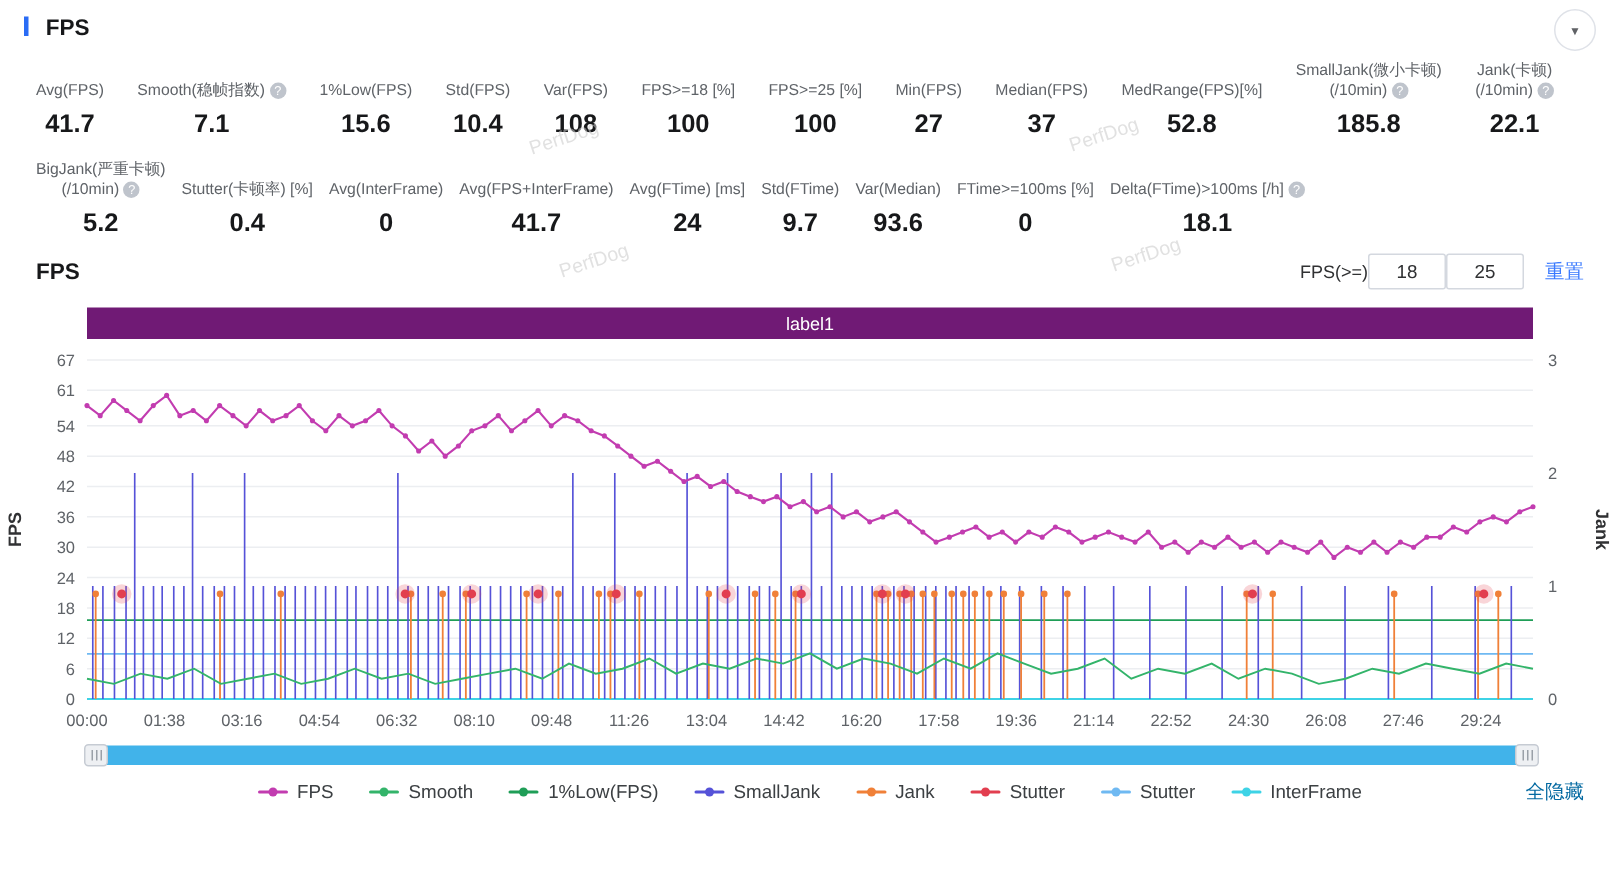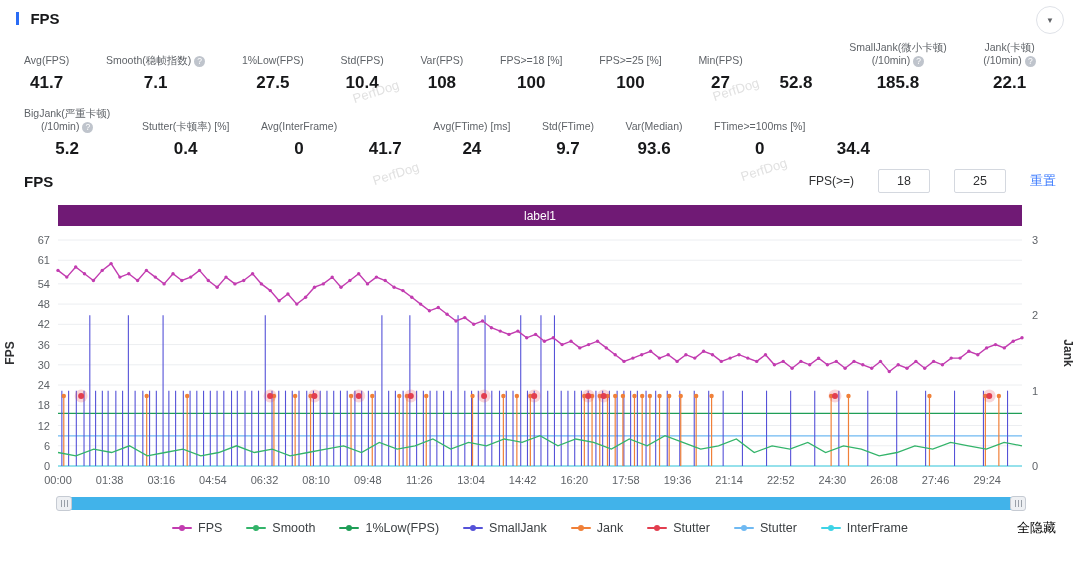--- a/index.html
+++ b/index.html
@@ -20,23 +20,23 @@
   .metric-row{display:flex;justify-content:space-between;align-items:flex-end;}
   .row1{width:1012px;margin-bottom:13px;}
   .row2{width:846px;}
   .metric{text-align:center;}
   .metric-label{font-size:10.5px;color:#5f6368;line-height:13px;display:flex;flex-direction:column;justify-content:flex-end;align-items:center;min-height:27px;white-space:nowrap;}
   .metric-value{font-size:17px;font-weight:bold;color:#17181a;margin-top:6px;}
   .help{display:inline-block;width:11px;height:11px;border-radius:50%;background:#bfc4cc;color:#fff;font-size:8.5px;line-height:11px;text-align:center;margin-left:3px;cursor:pointer;}
   
   .section-header{display:flex;justify-content:space-between;align-items:center;margin:10px 24px 0 24px;}
   .section-title{font-size:15px;font-weight:bold;color:#17181a;}
-  .threshold{display:flex;align-items:center;gap:24px;font-size:12px;color:#303133;}
+  .threshold{display:flex;align-items:center;gap:0;font-size:12px;color:#303133;}
   .threshold input{width:46px;height:20px;border:1px solid #d4d8df;border-radius:2px;text-align:center;font-size:12.5px;color:#303133;font-family:inherit;outline:none;}
-  .reset-link{color:#3a7afe;font-size:13px;text-decoration:none;margin-left:0;cursor:pointer;text-align:right;}
+  .reset-link{color:#3a7afe;font-size:13px;text-decoration:none;margin-left:14px;cursor:pointer;text-align:right;}
   
   .banner{margin:12px 0 2px 58px;width:964px;height:21px;background:#e25b69;color:#fff;font-size:12px;
     display:flex;align-items:center;justify-content:center;}
   
   #fps-chart{display:block;}
   .tick{font-size:11px;fill:#5f6368;}
   .axis-title{font-size:12px;font-weight:bold;fill:#303133;}
   
   .scrollbar{position:relative;margin:1px 0 0 58px;width:966px;height:13px;}
   .scroll-track{position:absolute;left:0;top:0;right:0;bottom:0;background:#41b3ea;border-radius:7px;cursor:pointer;}
@@ -77,21 +77,21 @@
       <div class="metric">
         <div class="metric-label">
           <div>Smooth(稳帧指数)<span class="help">?</span></div>
         </div>
         <div class="metric-value">7.1</div>
       </div>
       <div class="metric">
         <div class="metric-label">
           <div>1%Low(FPS)</div>
         </div>
-        <div class="metric-value">27.5</div>
+        <div class="metric-value">15.6</div>
       </div>
       <div class="metric">
         <div class="metric-label">
           <div>Std(FPS)</div>
         </div>
         <div class="metric-value">10.4</div>
       </div>
       <div class="metric">
         <div class="metric-label">
           <div>Var(FPS)</div>
@@ -110,20 +110,29 @@
         </div>
         <div class="metric-value">100</div>
       </div>
       <div class="metric">
         <div class="metric-label">
           <div>Min(FPS)</div>
         </div>
         <div class="metric-value">27</div>
       </div>
       <div class="metric">
+        <div class="metric-label">
+          <div>Median(FPS)</div>
+        </div>
+        <div class="metric-value">37</div>
+      </div>
+      <div class="metric">
+        <div class="metric-label">
+          <div>MedRange(FPS)[%]</div>
+        </div>
         <div class="metric-value">52.8</div>
       </div>
       <div class="metric">
         <div class="metric-label">
           <div>SmallJank(微小卡顿)</div>
           <div>(/10min)<span class="help">?</span></div>
         </div>
         <div class="metric-value">185.8</div>
       </div>
       <div class="metric">
@@ -148,20 +157,23 @@
         </div>
         <div class="metric-value">0.4</div>
       </div>
       <div class="metric">
         <div class="metric-label">
           <div>Avg(InterFrame)</div>
         </div>
         <div class="metric-value">0</div>
       </div>
       <div class="metric">
+        <div class="metric-label">
+          <div>Avg(FPS+InterFrame)</div>
+        </div>
         <div class="metric-value">41.7</div>
       </div>
       <div class="metric">
         <div class="metric-label">
           <div>Avg(FTime) [ms]</div>
         </div>
         <div class="metric-value">24</div>
       </div>
       <div class="metric">
         <div class="metric-label">
@@ -175,21 +187,24 @@
         </div>
         <div class="metric-value">93.6</div>
       </div>
       <div class="metric">
         <div class="metric-label">
           <div>FTime&gt;=100ms [%]</div>
         </div>
         <div class="metric-value">0</div>
       </div>
       <div class="metric">
-        <div class="metric-value">34.4</div>
+        <div class="metric-label">
+          <div>Delta(FTime)&gt;100ms [/h]<span class="help">?</span></div>
+        </div>
+        <div class="metric-value">18.1</div>
       </div>
     </div>
 </div>
 
 <div class="watermark" style="left:352px;top:84px;">PerfDog</div>
 <div class="watermark" style="left:712px;top:82px;">PerfDog</div>
 <div class="watermark" style="left:372px;top:166px;">PerfDog</div>
 <div class="watermark" style="left:740px;top:162px;">PerfDog</div>
 
 <div class="section-header">
@@ -634,14 +649,14 @@
         </span>
         <span>Stutter</span>
       </div>
       <div class="legend-item">
         <span class="legend-mark" style="background: rgb(62, 211, 230);">
           <span class="legend-dot" style="background: rgb(62, 211, 230);"></span>
         </span>
         <span>InterFrame</span>
       </div>
     </div>
-  <a class="hide-all" style="color: #000000; text-align: right;">全隐藏</a>
+  <a class="hide-all" style="color: #0369a1; text-align: right;">全隐藏</a>
 </div>
 
 </body></html>

